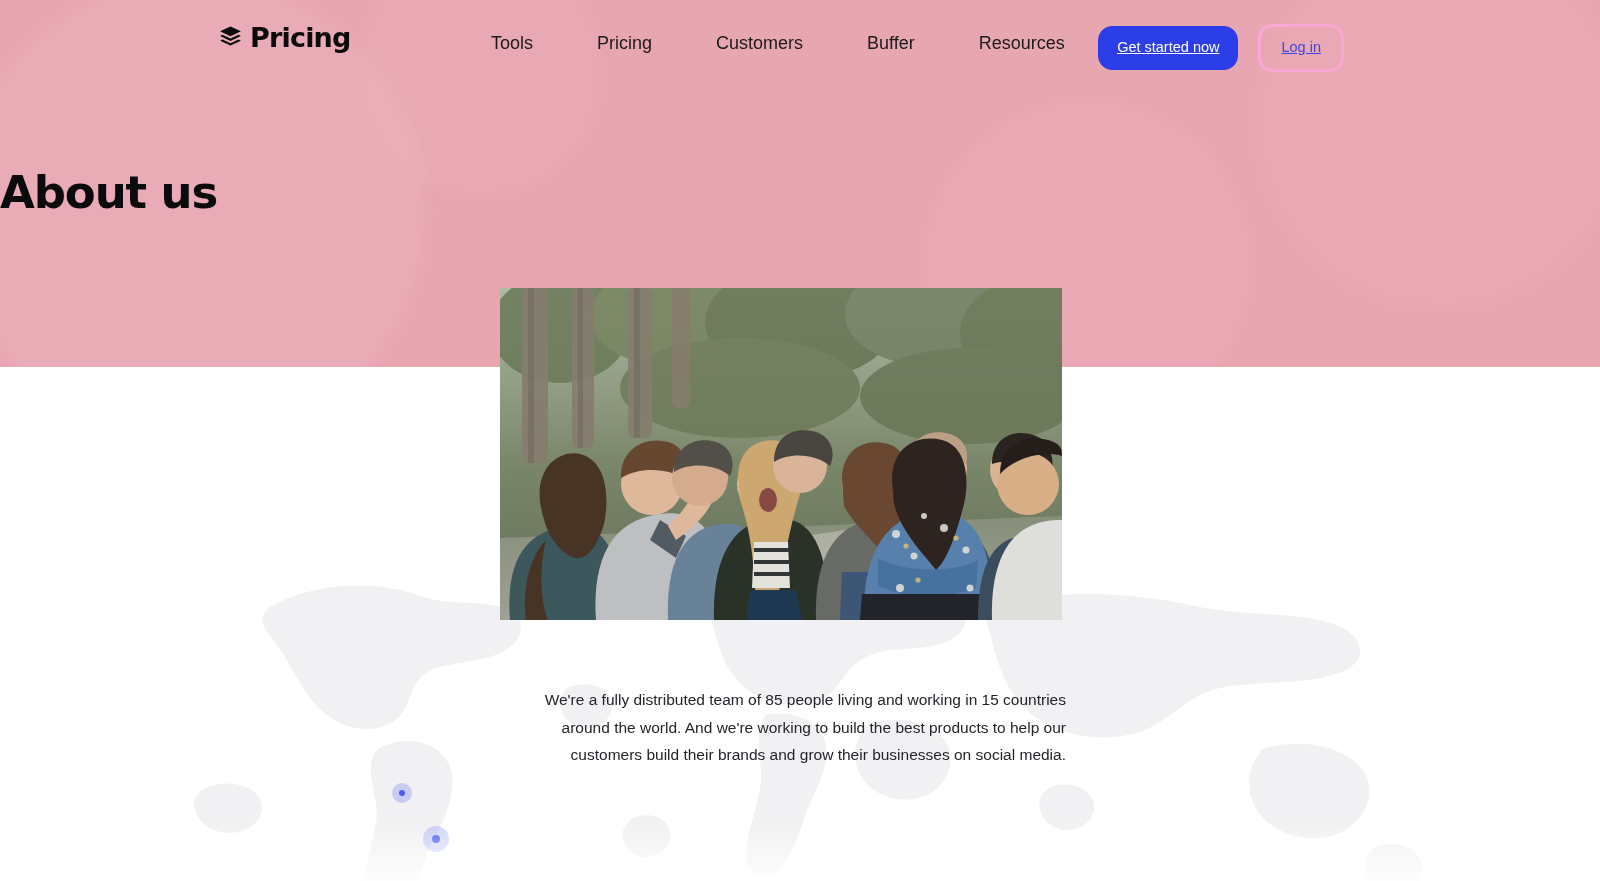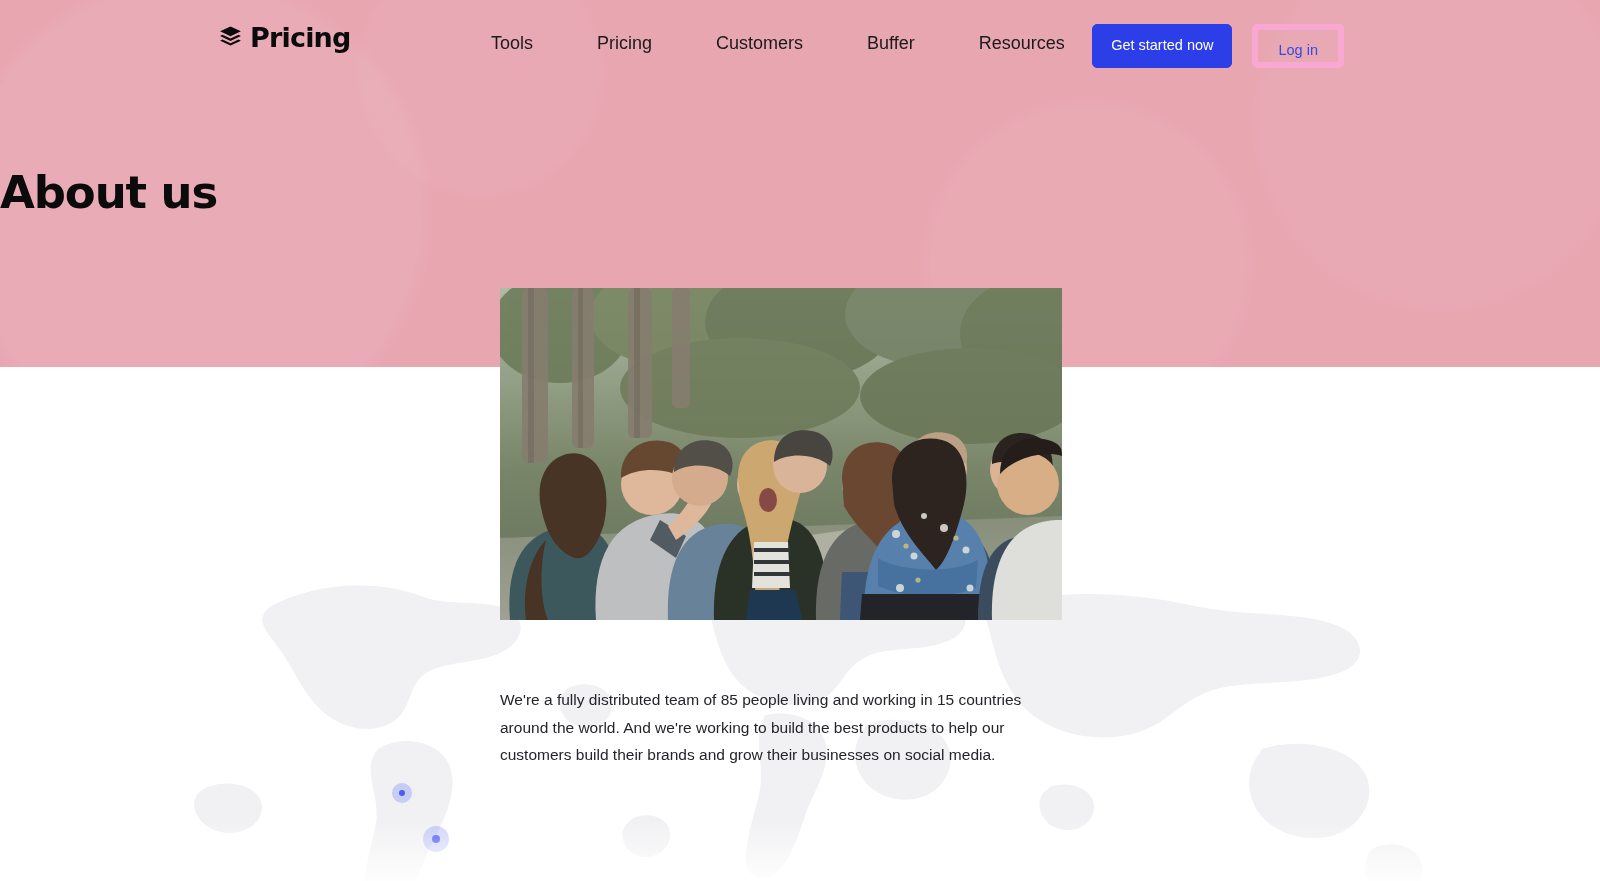--- a/index.html
+++ b/index.html
@@ -61,50 +61,50 @@
   }
   .nav-item {
     font-size:18px; color:#1a1a1a; cursor:pointer;
     padding:0 0; margin-right:64px; line-height:22px;
     white-space:nowrap;
   }
   .nav-item:last-child { margin-right:0; }
 
   .actions { position:absolute; right:256px; top:24px; display:flex; align-items:center; gap:20px; }
   .btn {
-    font-size:14.5px; line-height:1; cursor:pointer; border-radius:5px;
-    font-family:"Liberation Sans", sans-serif; white-space:nowrap;
+    font-size:14.5px; line-height:1; cursor:pointer; border-radius:14px;
+    font-family:"Liberation Sans", sans-serif; white-space:nowrap;text-decoration:underline;
   }
   .btn-primary {
     background:#2c3ee8; color:#ffffff; border:1px solid #2c3ee8;
     padding:13px 18px 14px 18px;
   }
   .btn-ghost {
-    background:transparent; color:#3b49e0; border:6px solid #f9a8d4;
-    padding:13px 20px 4px 20px;
+    background:transparent; color:#3b49e0; border:3px solid #f9a8d4;
+    padding:13px 20px 14px 20px;
   }
 
   
   .page-title {
     position:absolute; left:0; top:168px; width:1600px; z-index:6;
     text-align:left; font-size:45px; font-weight:700; color:#0b0b0b;
     letter-spacing:-1.1px; line-height:1.1;
     font-family:"DejaVu Sans", sans-serif;
   }
 
   
   .hero-photo {
     position:absolute; left:500px; top:288px; width:562px; height:332px;
     z-index:7; overflow:hidden; background:#5b6350;
   }
   .hero-photo svg { display:block; width:562px; height:332px; }
 
   
   .content {
-    position:absolute; left:500px; top:686px; width:566px; z-index:3;
+    position:absolute; left:500px; top:686px; width:566px; z-index:3;text-align:right;
   }
   .para {
     font-size:15.5px; line-height:27.5px; color:#24252a;
     margin-bottom:21px;
   }
   .para:last-child { margin-bottom:0; }
 
   
   .bottom-fade{
     position:absolute; left:0; bottom:0; width:1600px; height:60px;

